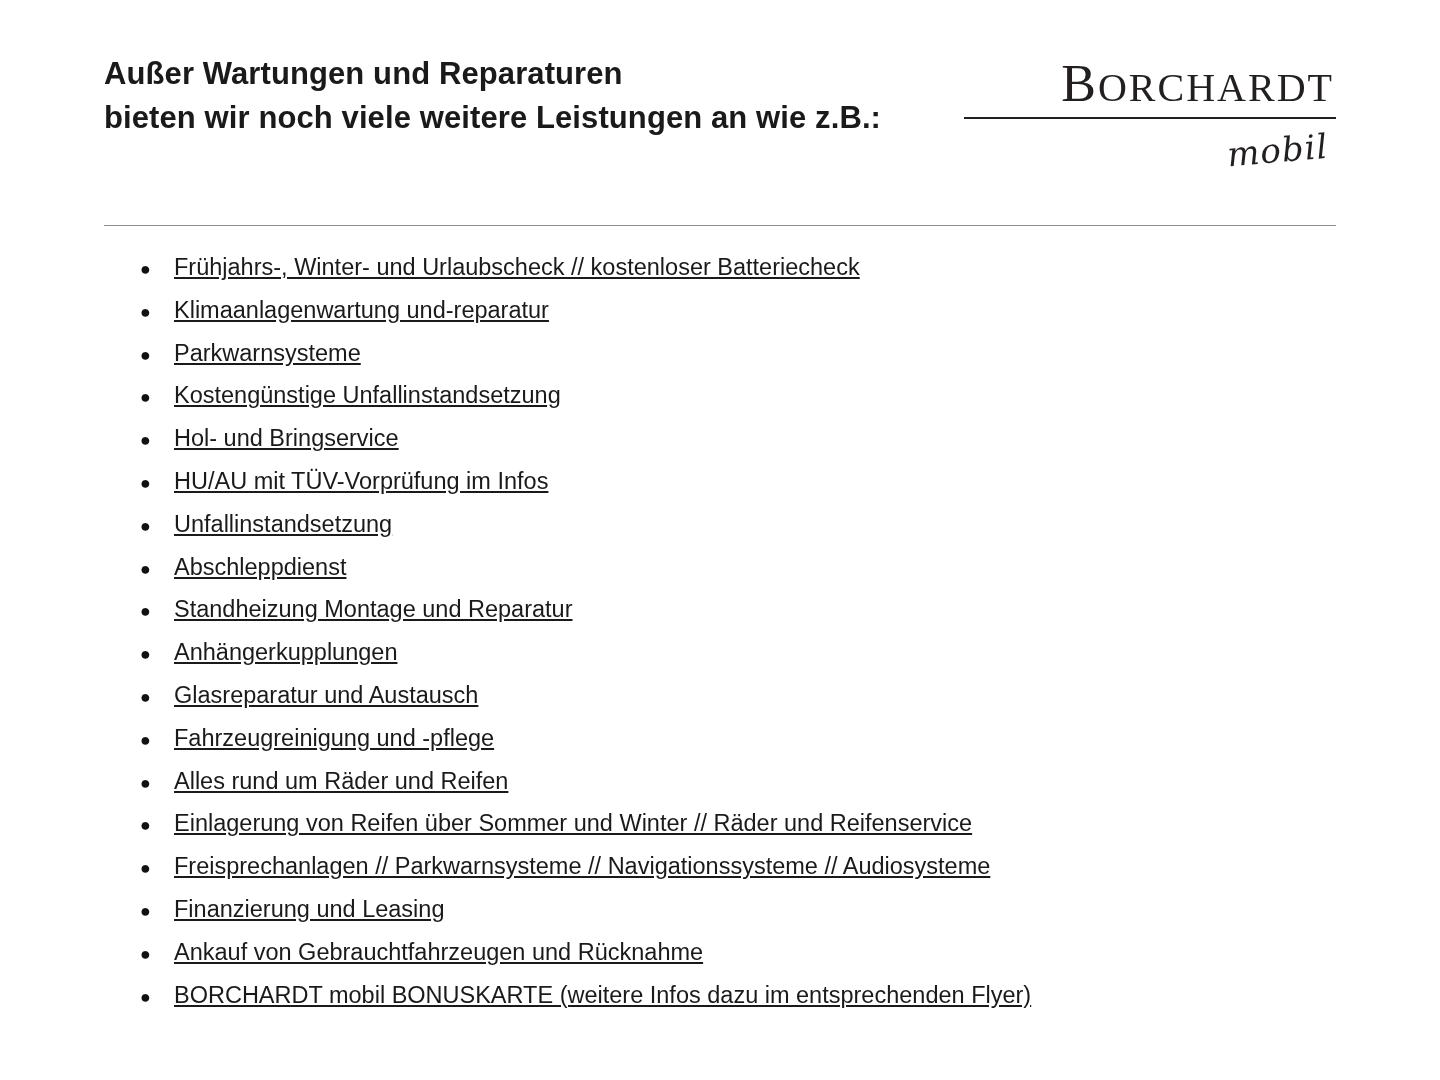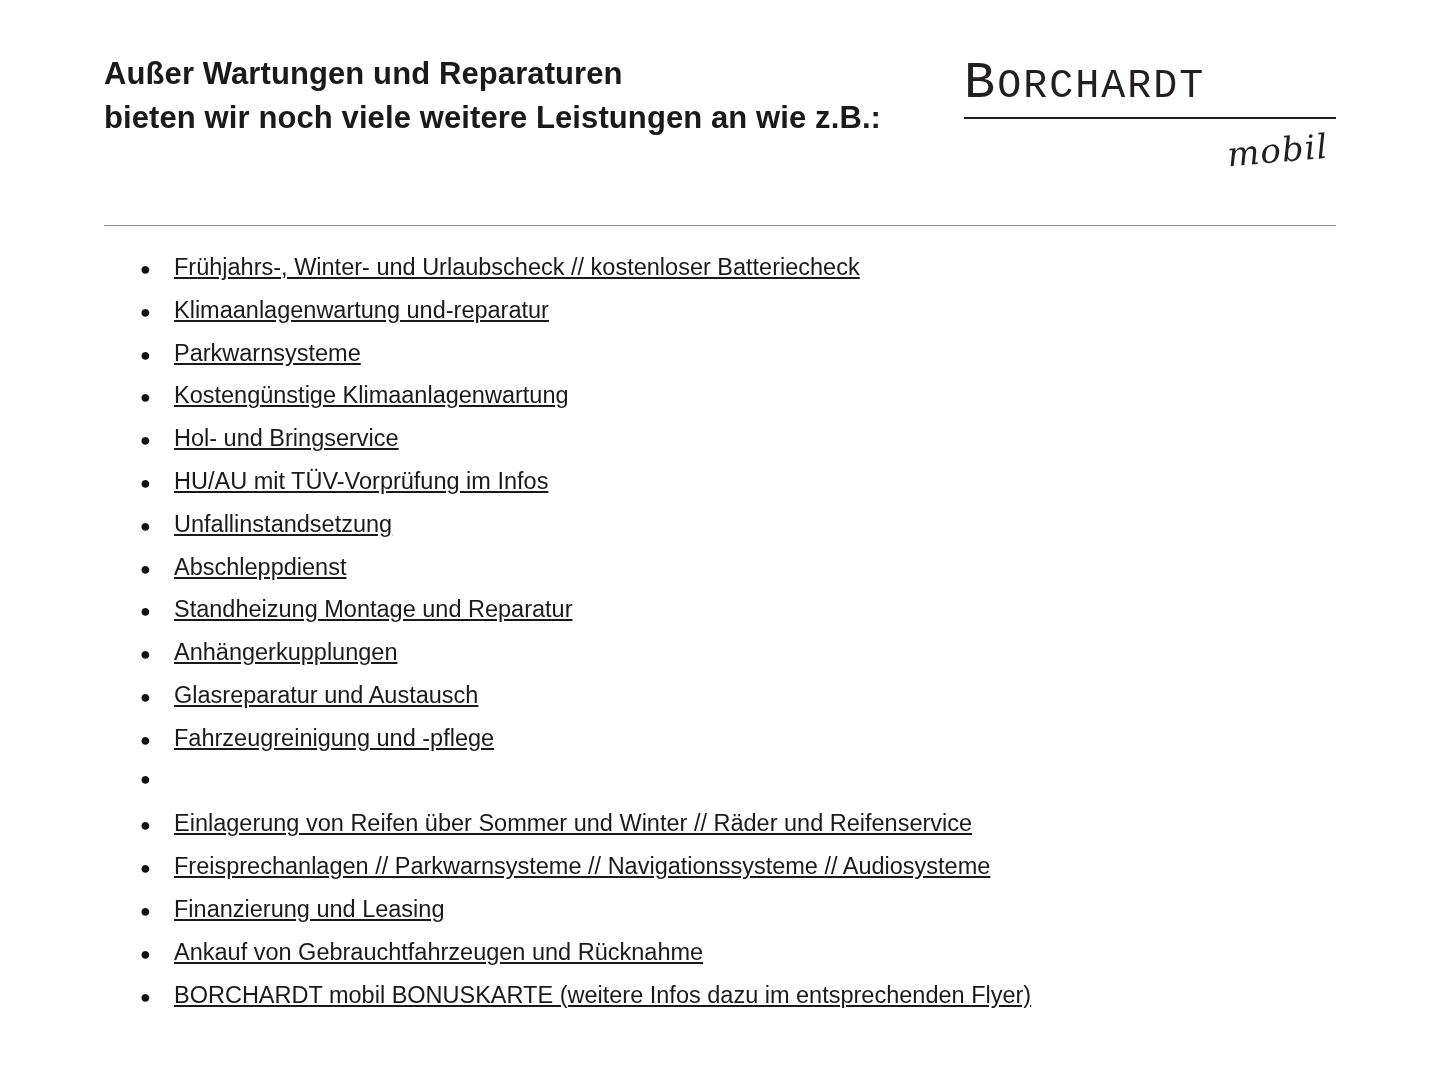--- a/index.html
+++ b/index.html
@@ -44,27 +44,27 @@
   }
 
   
   .logo {
     position: relative;
     width: 372px;
     padding-top: 6px;
     text-align: right;
   }
   .logo-word {
-    font-family: Liberation Mono, monospace;
+    font-family: Liberation Serif, serif;
     font-size: 40px;
     letter-spacing: 2.0px;
     color: #231f20;
     line-height: 1;
     white-space: nowrap;
-    text-align: left;
+    text-align: right;
     padding-right: 2px;
   }
   .logo-word .cap {
     font-size: 52px;
   }
   .logo-rule {
     margin-top: 7px;
     height: 2px;
     background: #231f20;
     width: 372px;
@@ -153,21 +153,21 @@
     <li class="list-item">
         <span class="bullet">●</span>
         <span class="item-text">Klimaanlagenwartung und-reparatur</span>
       </li>
     <li class="list-item">
         <span class="bullet">●</span>
         <span class="item-text">Parkwarnsysteme</span>
       </li>
     <li class="list-item">
         <span class="bullet">●</span>
-        <span class="item-text">Kostengünstige Klimaanlagenwartung</span>
+        <span class="item-text">Kostengünstige Unfallinstandsetzung</span>
       </li>
     <li class="list-item">
         <span class="bullet">●</span>
         <span class="item-text">Hol- und Bringservice</span>
       </li>
     <li class="list-item">
         <span class="bullet">●</span>
         <span class="item-text">HU/AU mit TÜV-Vorprüfung im Infos</span>
       </li>
     <li class="list-item">
@@ -189,20 +189,21 @@
     <li class="list-item">
         <span class="bullet">●</span>
         <span class="item-text">Glasreparatur und Austausch</span>
       </li>
     <li class="list-item">
         <span class="bullet">●</span>
         <span class="item-text">Fahrzeugreinigung und -pflege</span>
       </li>
     <li class="list-item">
         <span class="bullet">●</span>
+        <span class="item-text">Alles rund um Räder und Reifen</span>
       </li>
     <li class="list-item">
         <span class="bullet">●</span>
         <span class="item-text">Einlagerung von Reifen über Sommer und Winter // Räder und Reifenservice</span>
       </li>
     <li class="list-item">
         <span class="bullet">●</span>
         <span class="item-text">Freisprechanlagen // Parkwarnsysteme // Navigationssysteme // Audiosysteme</span>
       </li>
     <li class="list-item">

